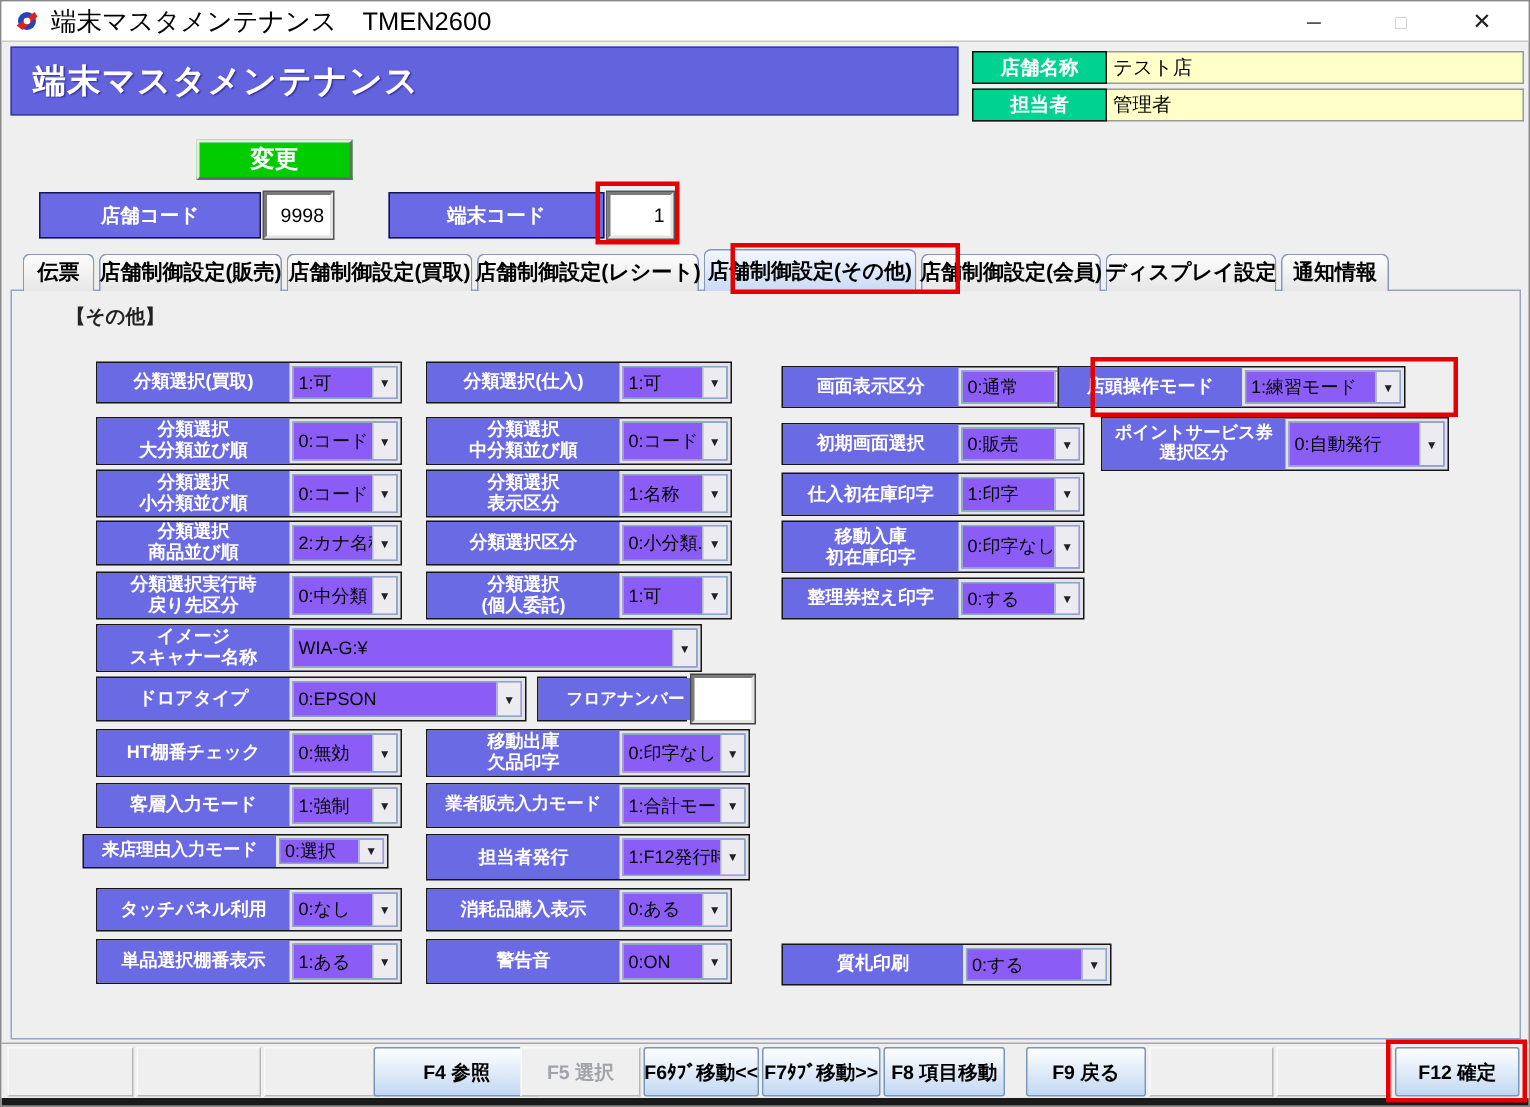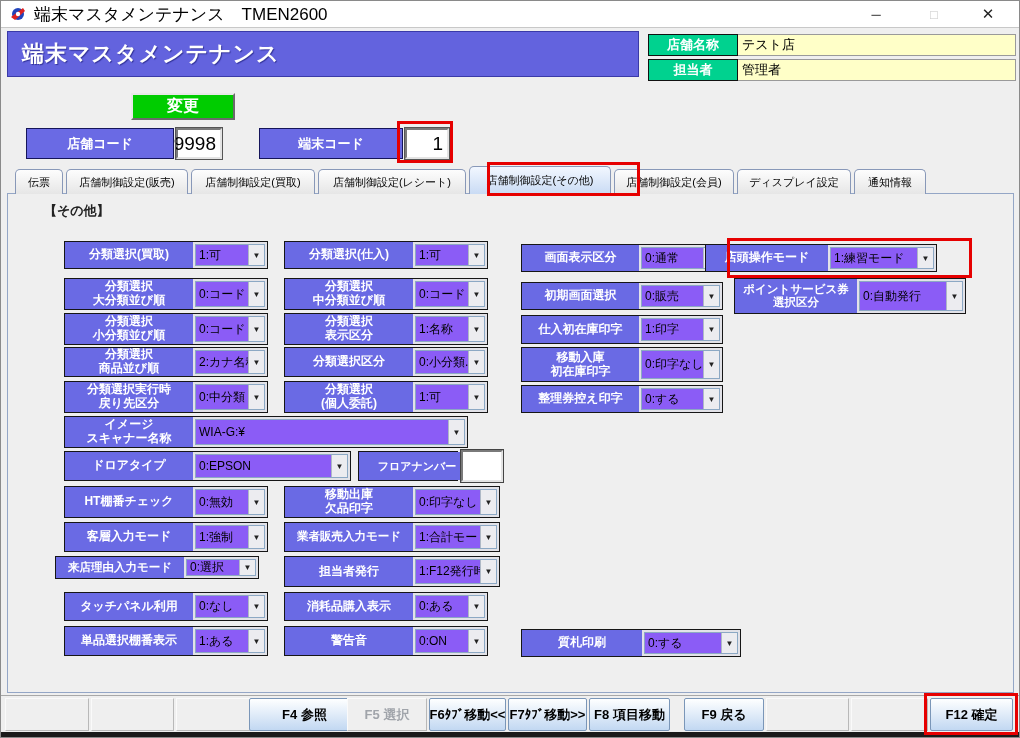--- a/index.html
+++ b/index.html
@@ -16,25 +16,25 @@
   #btn-close { right:8px; font-size:15px; }
 
   
   #banner { position:absolute; left:6px; top:30px; width:632px; height:46px; background:#6363DE; border:1px solid #3A3AA8; color:#fff; font-size:22px; font-weight:bold; letter-spacing:1px; display:flex; align-items:center; padding-left:14px; text-shadow:1px 1px 1px #33339A; }
   .hrow { position:absolute; left:647px; width:368px; height:22px; display:flex; }
   .hlab { width:90px; background:#00D28F; border:1px solid #111; color:#fff; font-weight:bold; font-size:13px; display:flex; align-items:center; justify-content:center; }
   .hval { flex:1; background:#FFFFC8; border:1px solid #9A9A9A; border-left:none; font-size:13px; display:flex; align-items:center; padding-left:4px; color:#000; }
   #chg { position:absolute; left:130px; top:92px; width:104px; height:27px; background:#00CC00; border:2px solid; border-color:#E8E8E8 #6A6A6A #6A6A6A #E8E8E8; color:#fff; font-weight:bold; font-size:16px; display:flex; align-items:center; justify-content:center; }
   .coderow { position:absolute; top:127px; height:31px; display:flex; }
   .codelab { background:#6A6AE4; border:1px solid #15155A; color:#fff; font-weight:bold; font-size:13px; display:flex; align-items:center; justify-content:center; }
-  .codeinp { background:#fff; border:2px solid; border-color:#7A7A7A #E4E4E4 #E4E4E4 #7A7A7A; outline:1px solid #555; margin-left:2px; font-size:19px; display:flex; align-items:center; justify-content:flex-end; padding-right:4px; color:#000; }
+  .codeinp { background:#fff; border:2px solid; border-color:#7A7A7A #E4E4E4 #E4E4E4 #7A7A7A; outline:1px solid #555; margin-left:2px; font-size:13px; display:flex; align-items:center; justify-content:flex-end; padding-right:4px; color:#000; }
 
   
   #tabbar { position:absolute; left:14px; top:165px; height:28px; display:flex; align-items:flex-end; gap:3px; z-index:6; }
-  .tab { height:25px; border:1px solid #8898B8; border-bottom:none; border-radius:5px 5px 0 0; background:linear-gradient(#FDFDFD,#E6E6E6); font-weight:normal; font-size:11px; color:#000; display:flex; align-items:center; justify-content:center; white-space:nowrap; }
+  .tab { height:25px; border:1px solid #8898B8; border-bottom:none; border-radius:5px 5px 0 0; background:linear-gradient(#FDFDFD,#E6E6E6); font-weight:bold; font-size:14px; color:#000; display:flex; align-items:center; justify-content:center; white-space:nowrap; }
   .tab.sel { height:28px; background:linear-gradient(#F2F7FF,#C9DBF4); }
   #tabpanel { position:absolute; left:6px; top:192px; width:1007px; height:500px; border:1px solid #94A6C6; background:#EFEFEF; z-index:1; }
 
   
   #groupbox { position:absolute; left:25px; top:209px; width:970px; height:472px; border:1px solid #B4BCCE; border-radius:2px; }
   #grouptitle { position:absolute; left:38px; top:201px; background:#EFEFEF; padding:0 5px; font-size:13px; font-weight:bold; color:#222; z-index:3; }
   .innerpanel { position:absolute; border:1px solid #D2D6E4; box-shadow:inset 1px 1px 0 #FBFBFD; }
   #panelL { left:48px; top:226px; width:456px; height:440px; }
   #panelR { left:511px; top:226px; width:477px; height:440px; }
 

